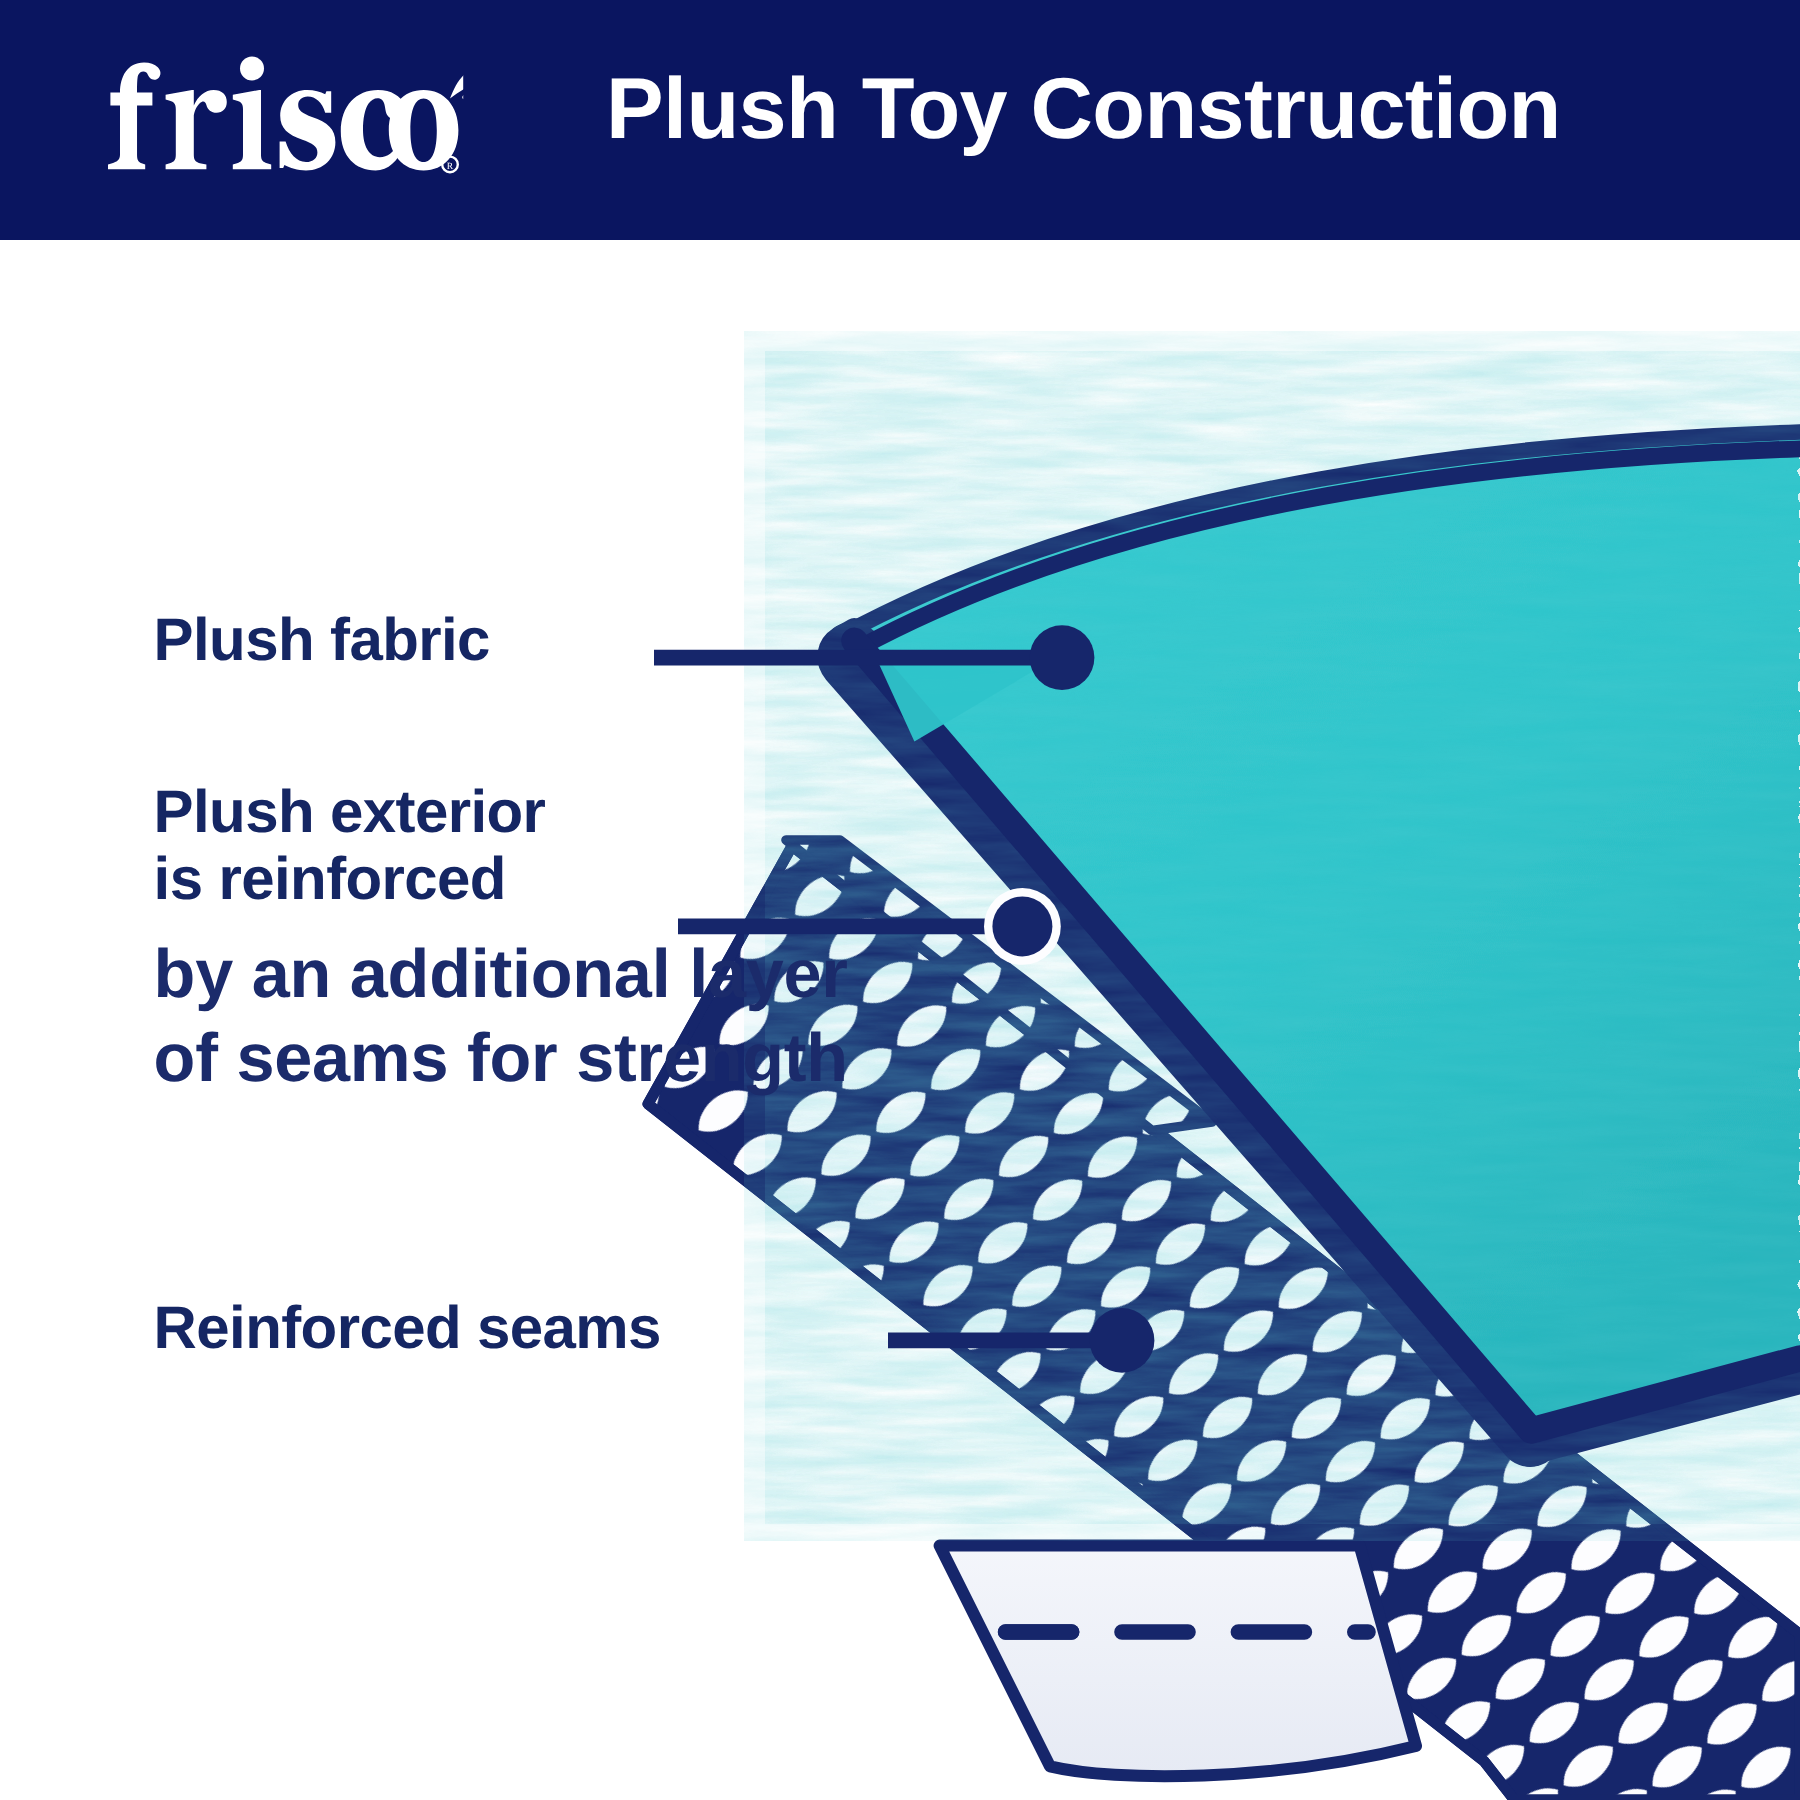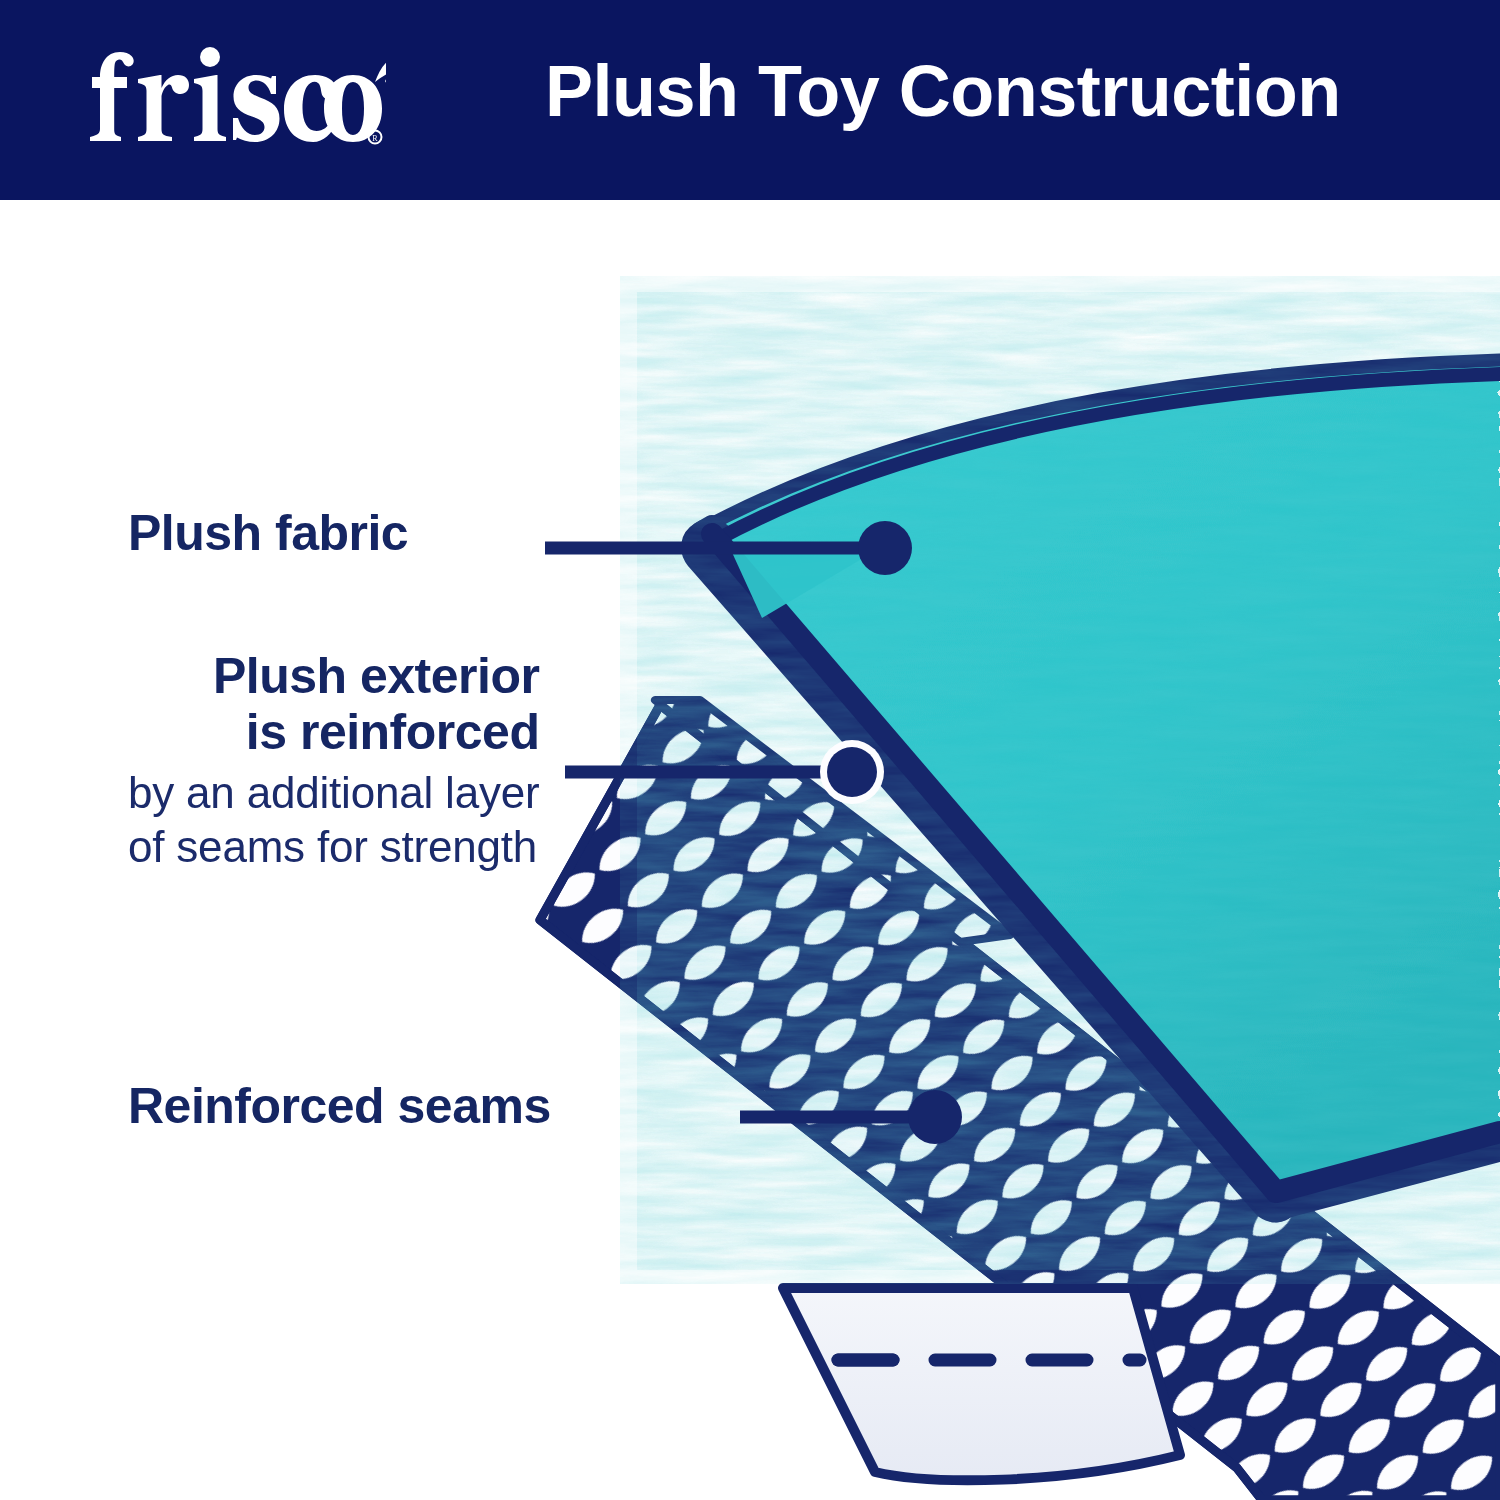--- a/index.html
+++ b/index.html
@@ -20,38 +20,36 @@
   }
   .logo{
     position:absolute;left:86px;top:44px;
     width:300px;height:110px;
   }
   .title{
     position:absolute;left:505px;top:50px;
     font-size:72px;font-weight:bold;color:#ffffff;
     letter-spacing:-0.5px;
     white-space:nowrap;
-    margin-left:40px;
   }
 
   
   .illo{position:absolute;left:0;top:200px;width:1500px;height:1300px;}
 
   
   .label{position:absolute;color:#152663;}
   .label .hd{
     font-size:50px;font-weight:bold;line-height:1.12;
     letter-spacing:-0.5px;white-space:nowrap;
     color:#152663;
-    text-align:right;
   }
   .label .bd{
-    font-size:44px;font-weight:normal;line-height:1.22;
+    font-size:57px;font-weight:bold;line-height:1.22;
     letter-spacing:-0.2px;color:#1b2b6b;
-    margin-top:6px;
+    margin-top:18px;
   }
   .label .bd span{display:block;white-space:nowrap;}
 
   #lbl-plush-fabric{left:128px;top:505px;}
   #lbl-plush-exterior{left:128px;top:648px;}
   #lbl-reinforced-seams{left:128px;top:1078px;}
 </style>
 </head>
 <body>
 

